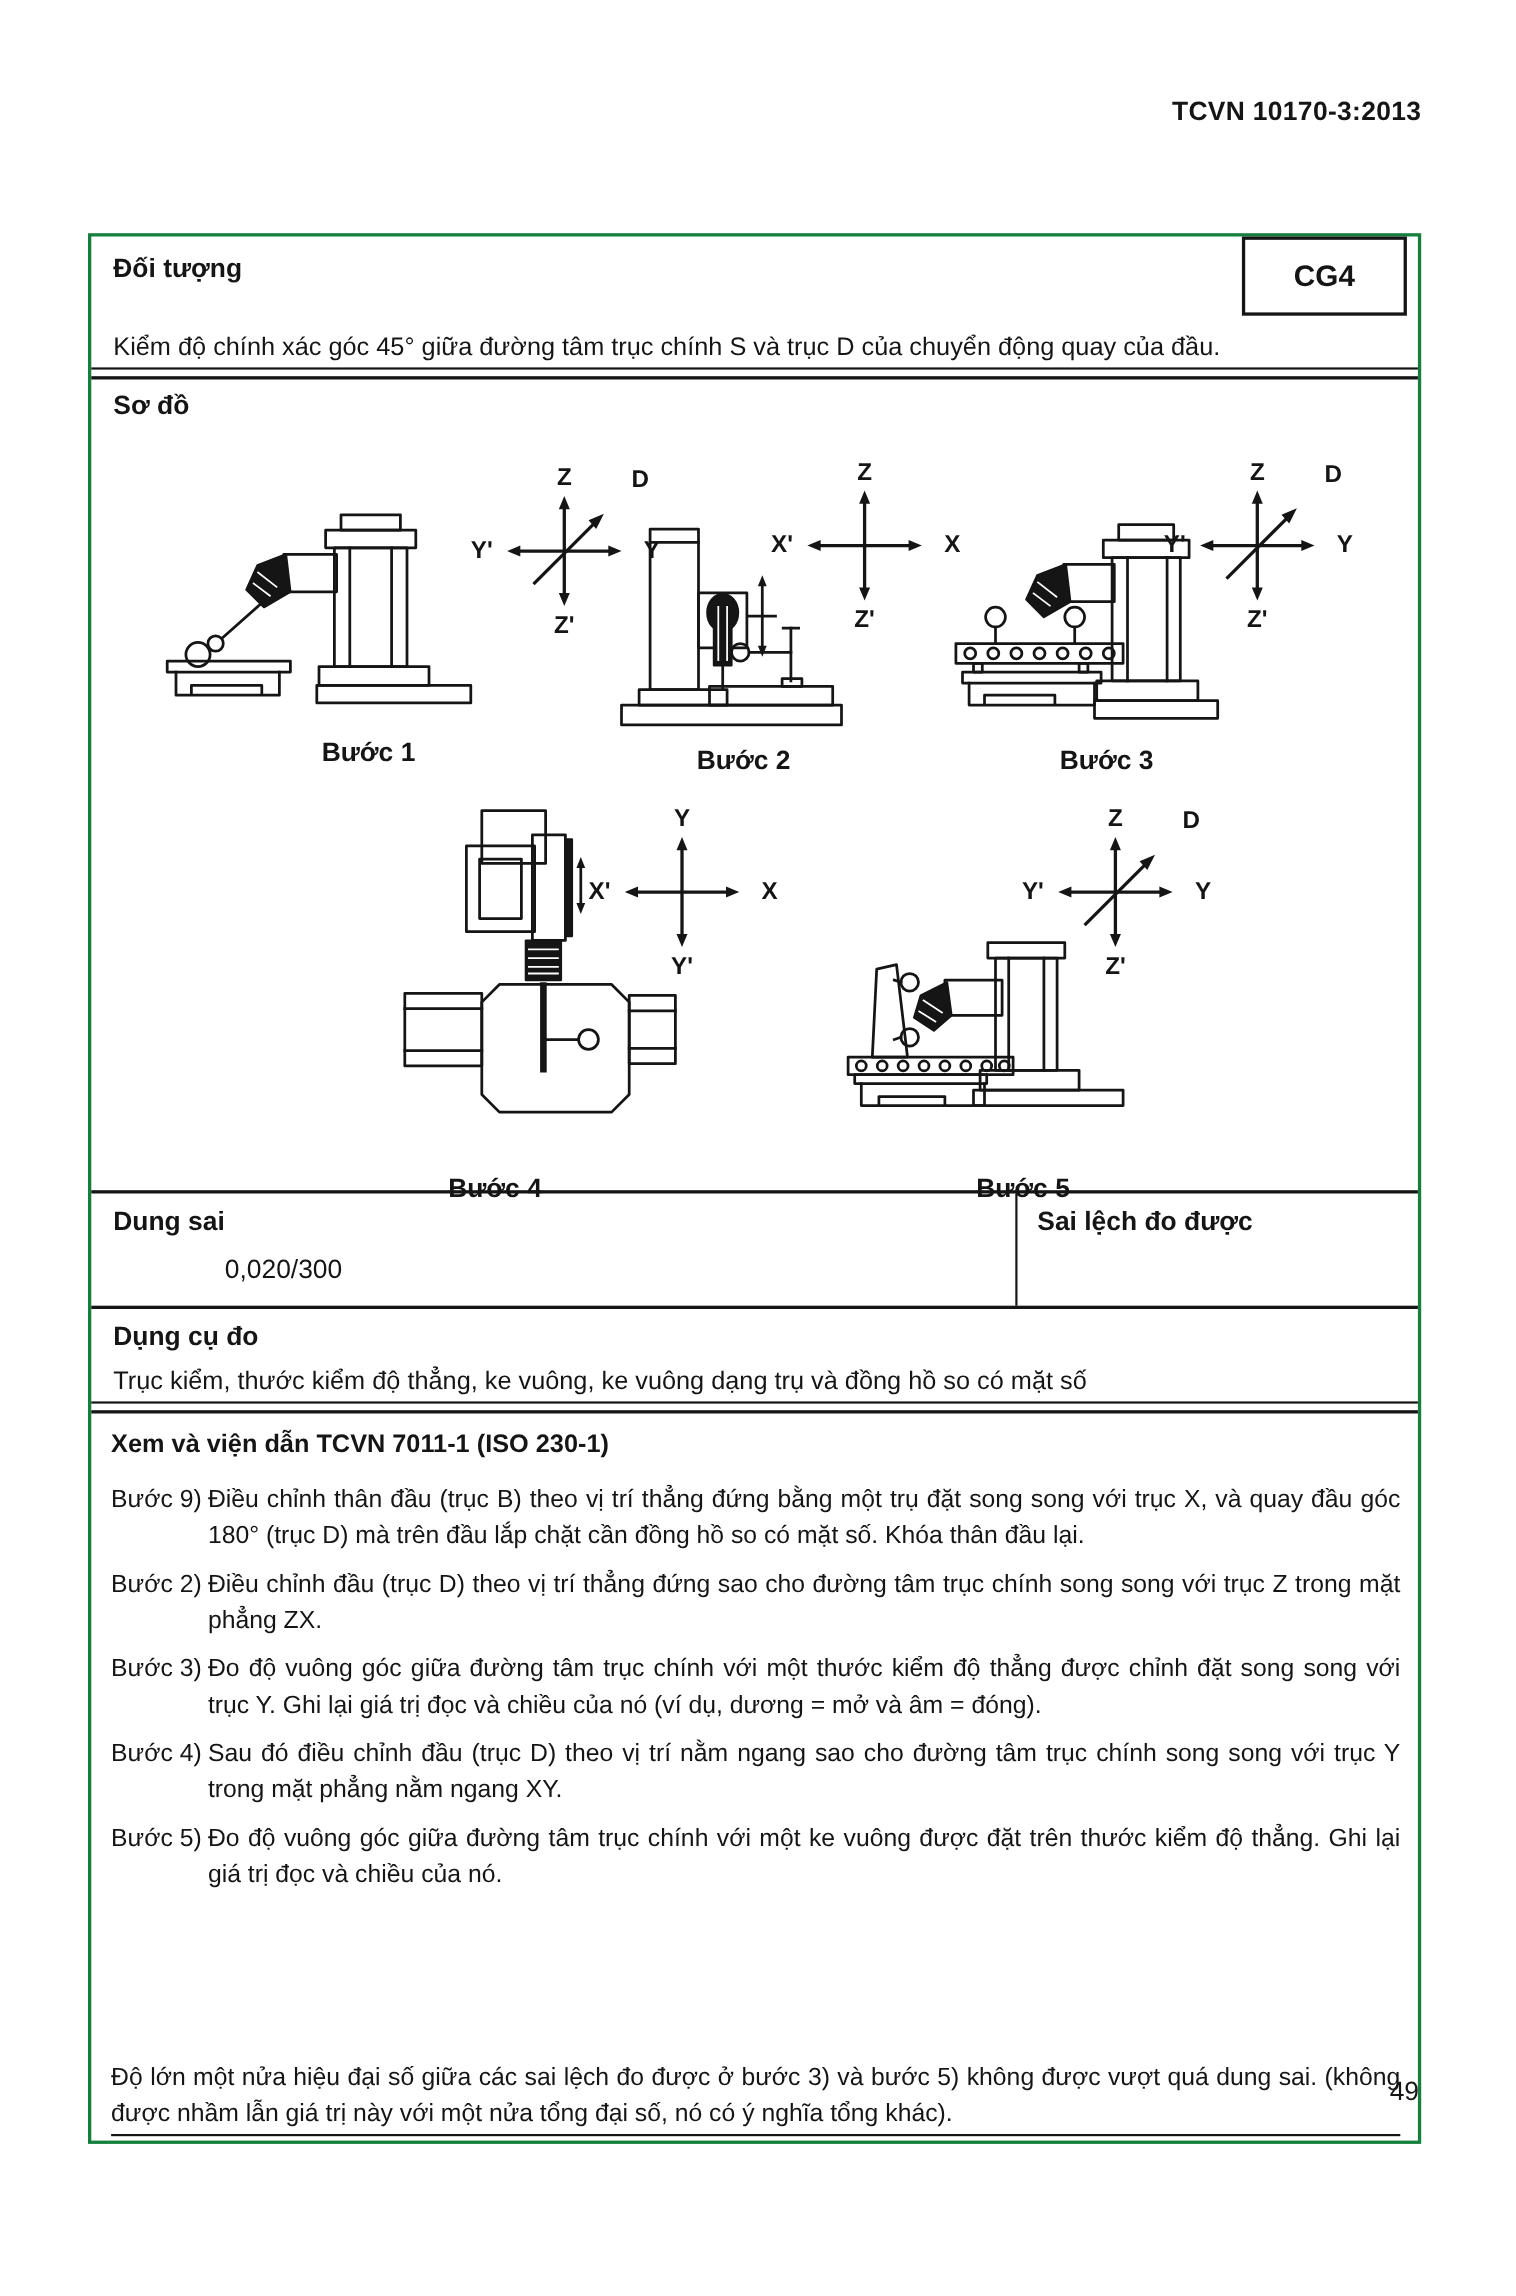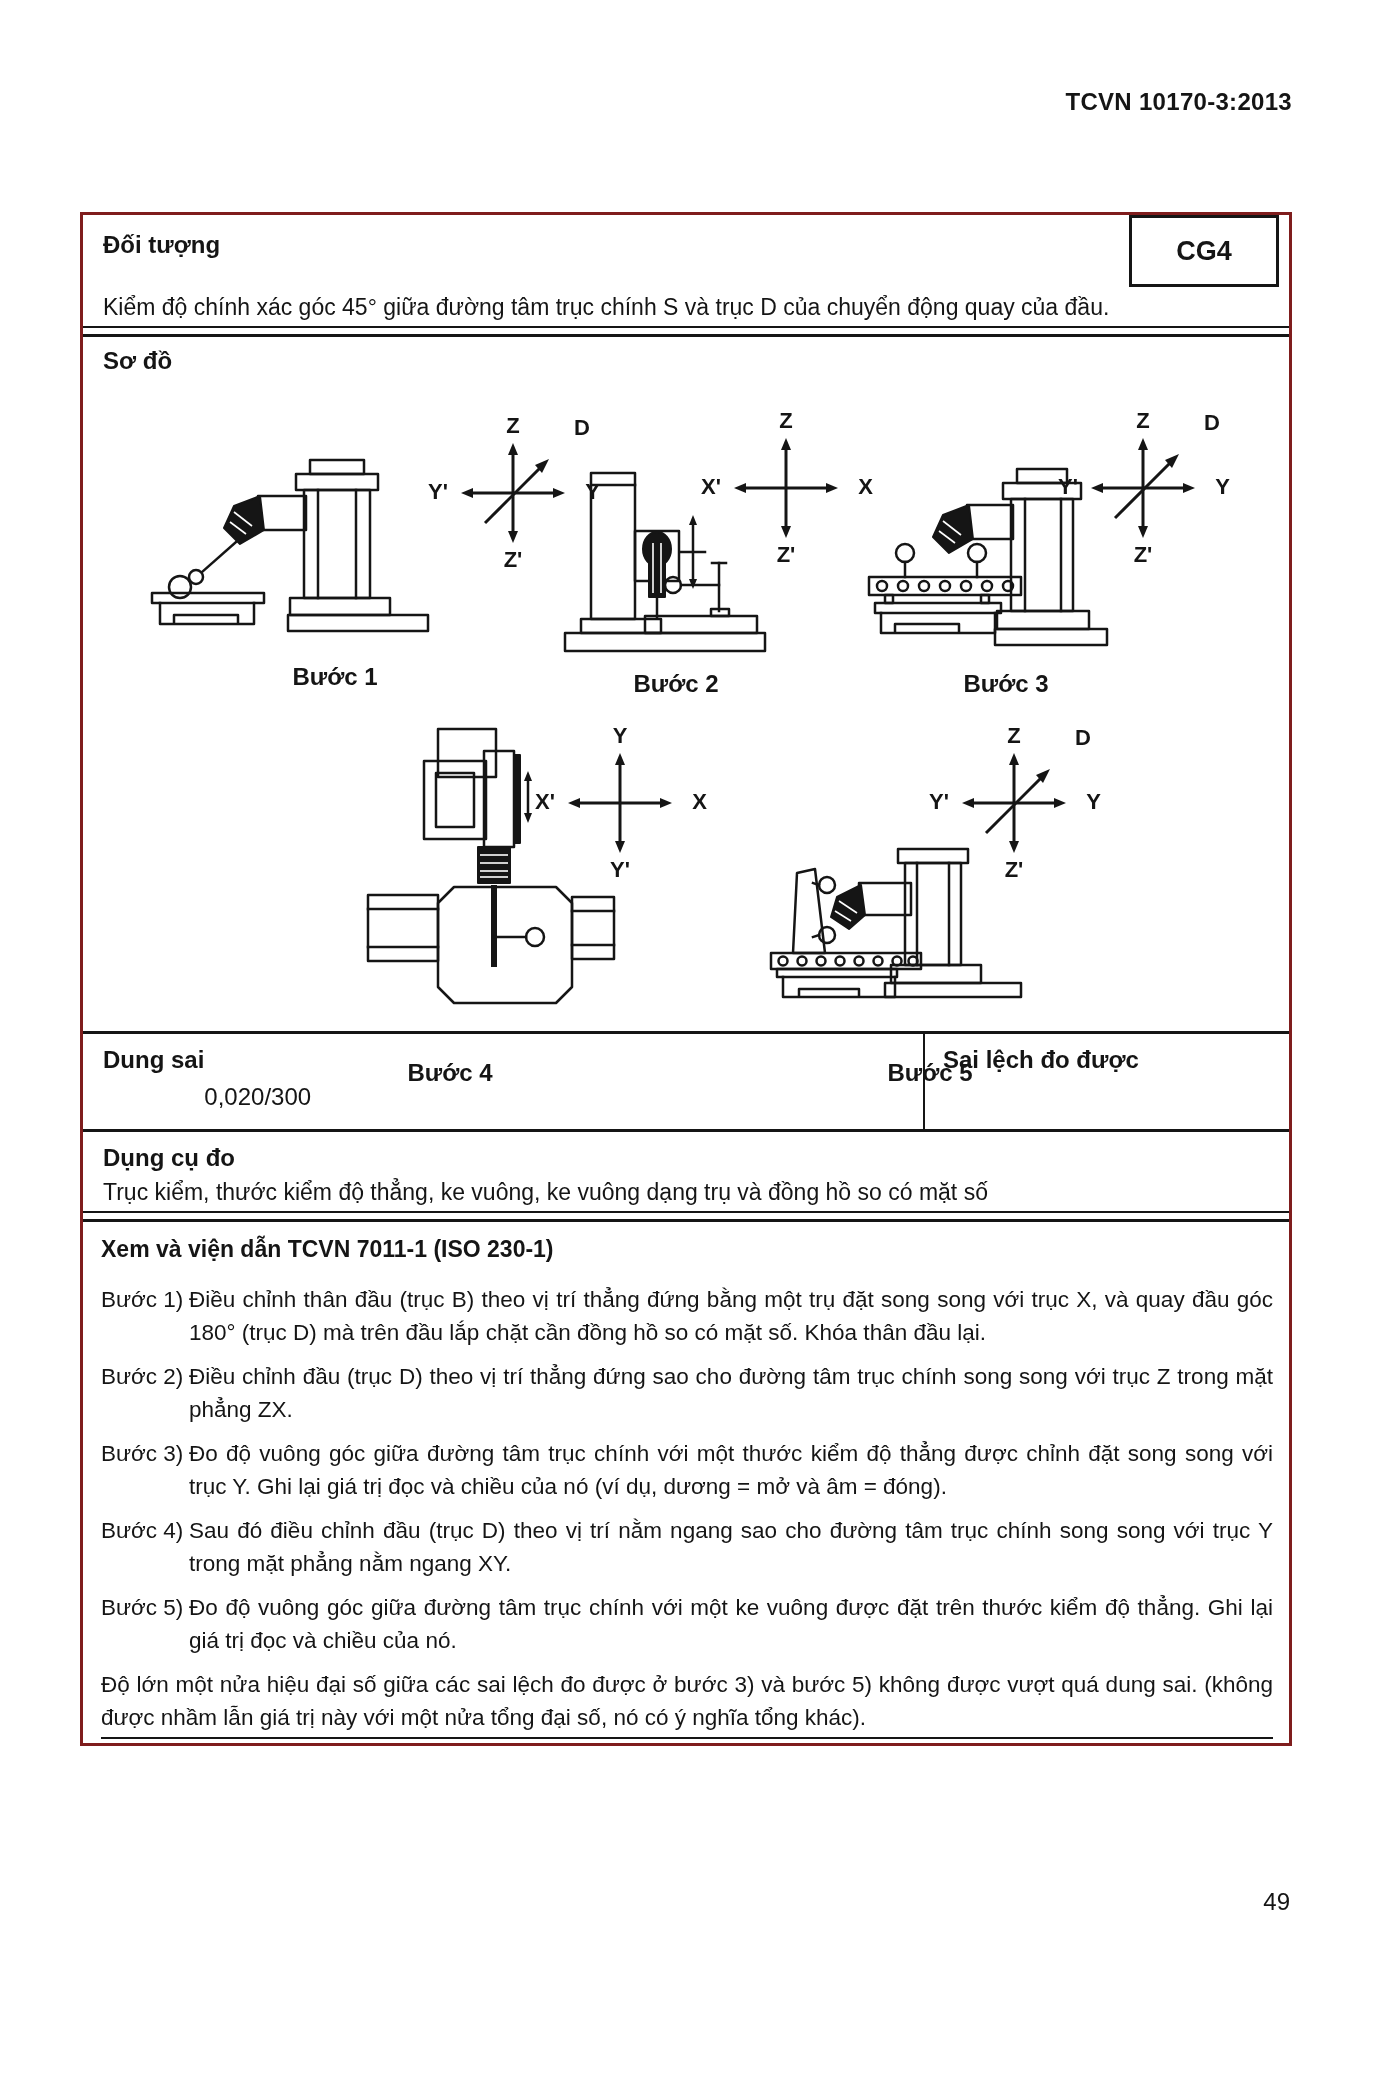--- a/index.html
+++ b/index.html
@@ -7,22 +7,22 @@
     width:1378px;height:2087px;position:relative;
     background:#fff;color:#151515;
     font-family:"Liberation Sans", sans-serif;
     -webkit-font-smoothing:antialiased;
   }
   .doc-header{
     position:absolute;top:88px;right:86px;
     font-size:24px;font-weight:bold;letter-spacing:.3px;
   }
   .chart-table{
-    position:absolute;left:80px;top:212px;width:1212px;height:1534px;
-    border:3px solid #7f1d1d;box-sizing:border-box;
+    position:absolute;left:80px;top:212px;width:1212px;height:1737px;
+    border:3px solid #15803d;box-sizing:border-box;
     display:flex;flex-direction:column;
   }
   .row{box-sizing:border-box;position:relative;}
   .bb{border-bottom:3px solid #151515;}
   
   .row-object{height:130px;display:flex;flex-direction:column;}
   .object-label{font-size:24px;font-weight:bold;padding:16px 0 0 20px;}
   .code-box{
     position:absolute;top:0;right:10px;width:150px;height:72px;
     border:3px solid #151515;box-sizing:border-box;
@@ -344,21 +344,21 @@
 
   <div class="row row-instruments bb">
     <div class="instr-label">Dụng cụ đo</div>
     <div class="instr-line">Trục kiểm, thước kiểm độ thẳng, ke vuông, ke vuông dạng trụ và đồng hồ so có mặt số</div>
   </div>
 
   <div class="row row-procedure">
     <div class="reference">Xem và viện dẫn TCVN 7011-1 (ISO 230-1)</div>
 
     <div class="step">
-      <div class="step-label">Bước 1)</div>
+      <div class="step-label">Bước 9)</div>
       <div class="step-text">Điều chỉnh thân đầu (trục B) theo vị trí thẳng đứng bằng một trụ đặt song song với trục X, và quay đầu góc 180° (trục D) mà trên đầu lắp chặt cần đồng hồ so có mặt số. Khóa thân đầu lại.</div>
     </div>
     <div class="step">
       <div class="step-label">Bước 2)</div>
       <div class="step-text">Điều chỉnh đầu (trục D) theo vị trí thẳng đứng sao cho đường tâm trục chính song song với trục Z trong mặt phẳng ZX.</div>
     </div>
     <div class="step">
       <div class="step-label">Bước 3)</div>
       <div class="step-text">Đo độ vuông góc giữa đường tâm trục chính với một thước kiểm độ thẳng được chỉnh đặt song song với trục Y. Ghi lại giá trị đọc và chiều của nó (ví dụ, dương = mở và âm = đóng).</div>
     </div>

